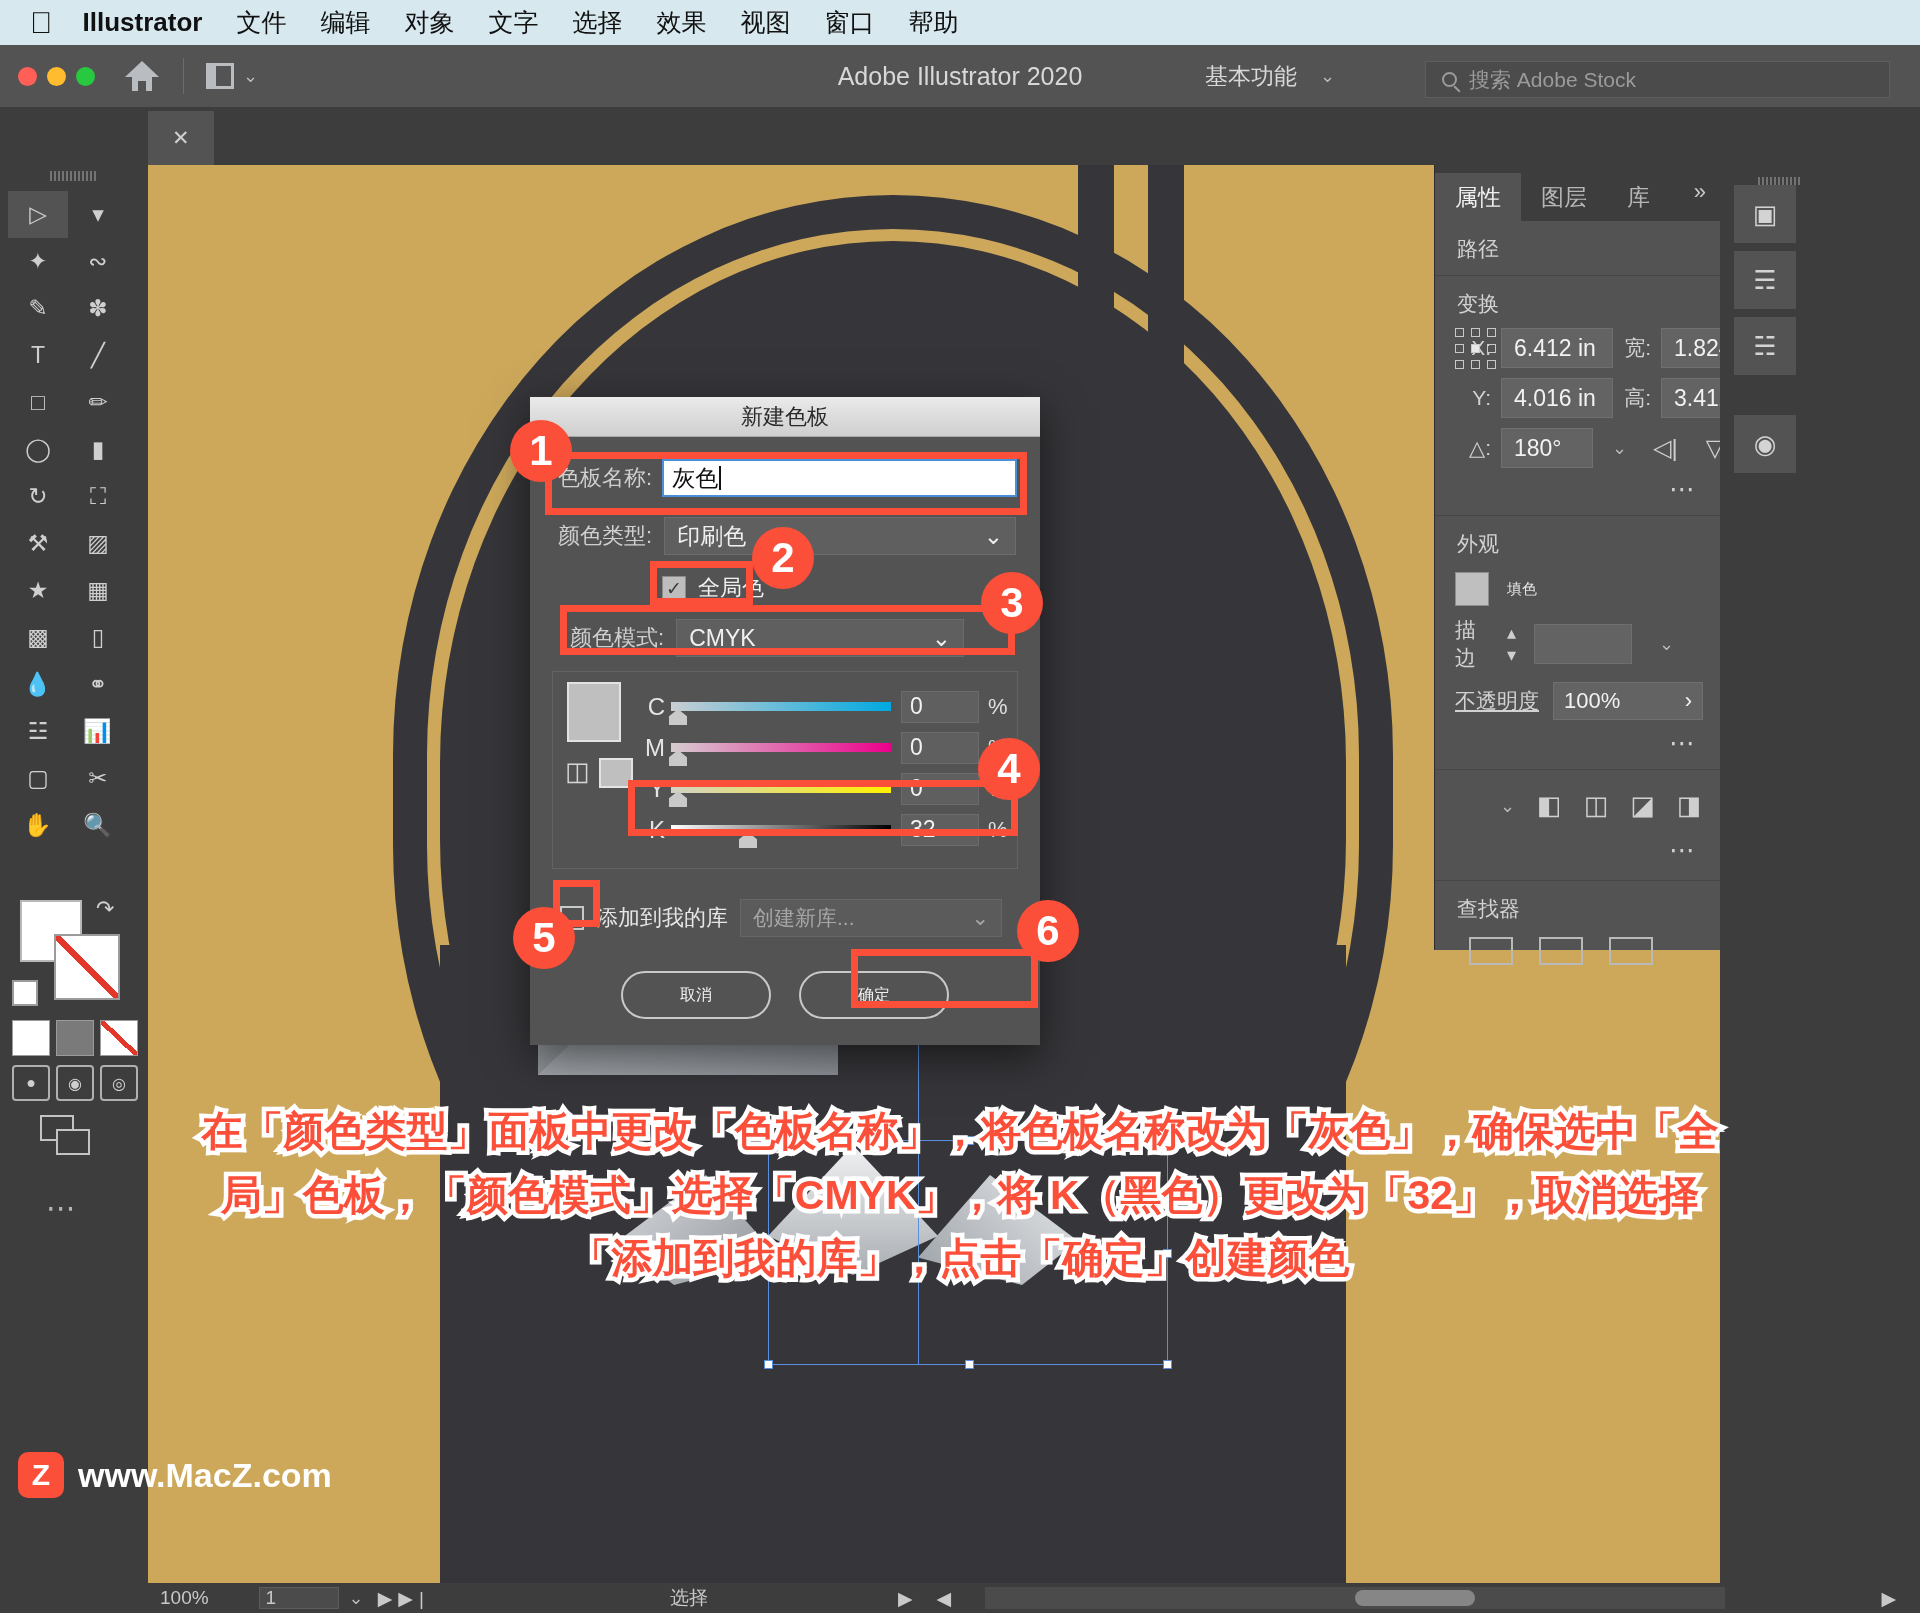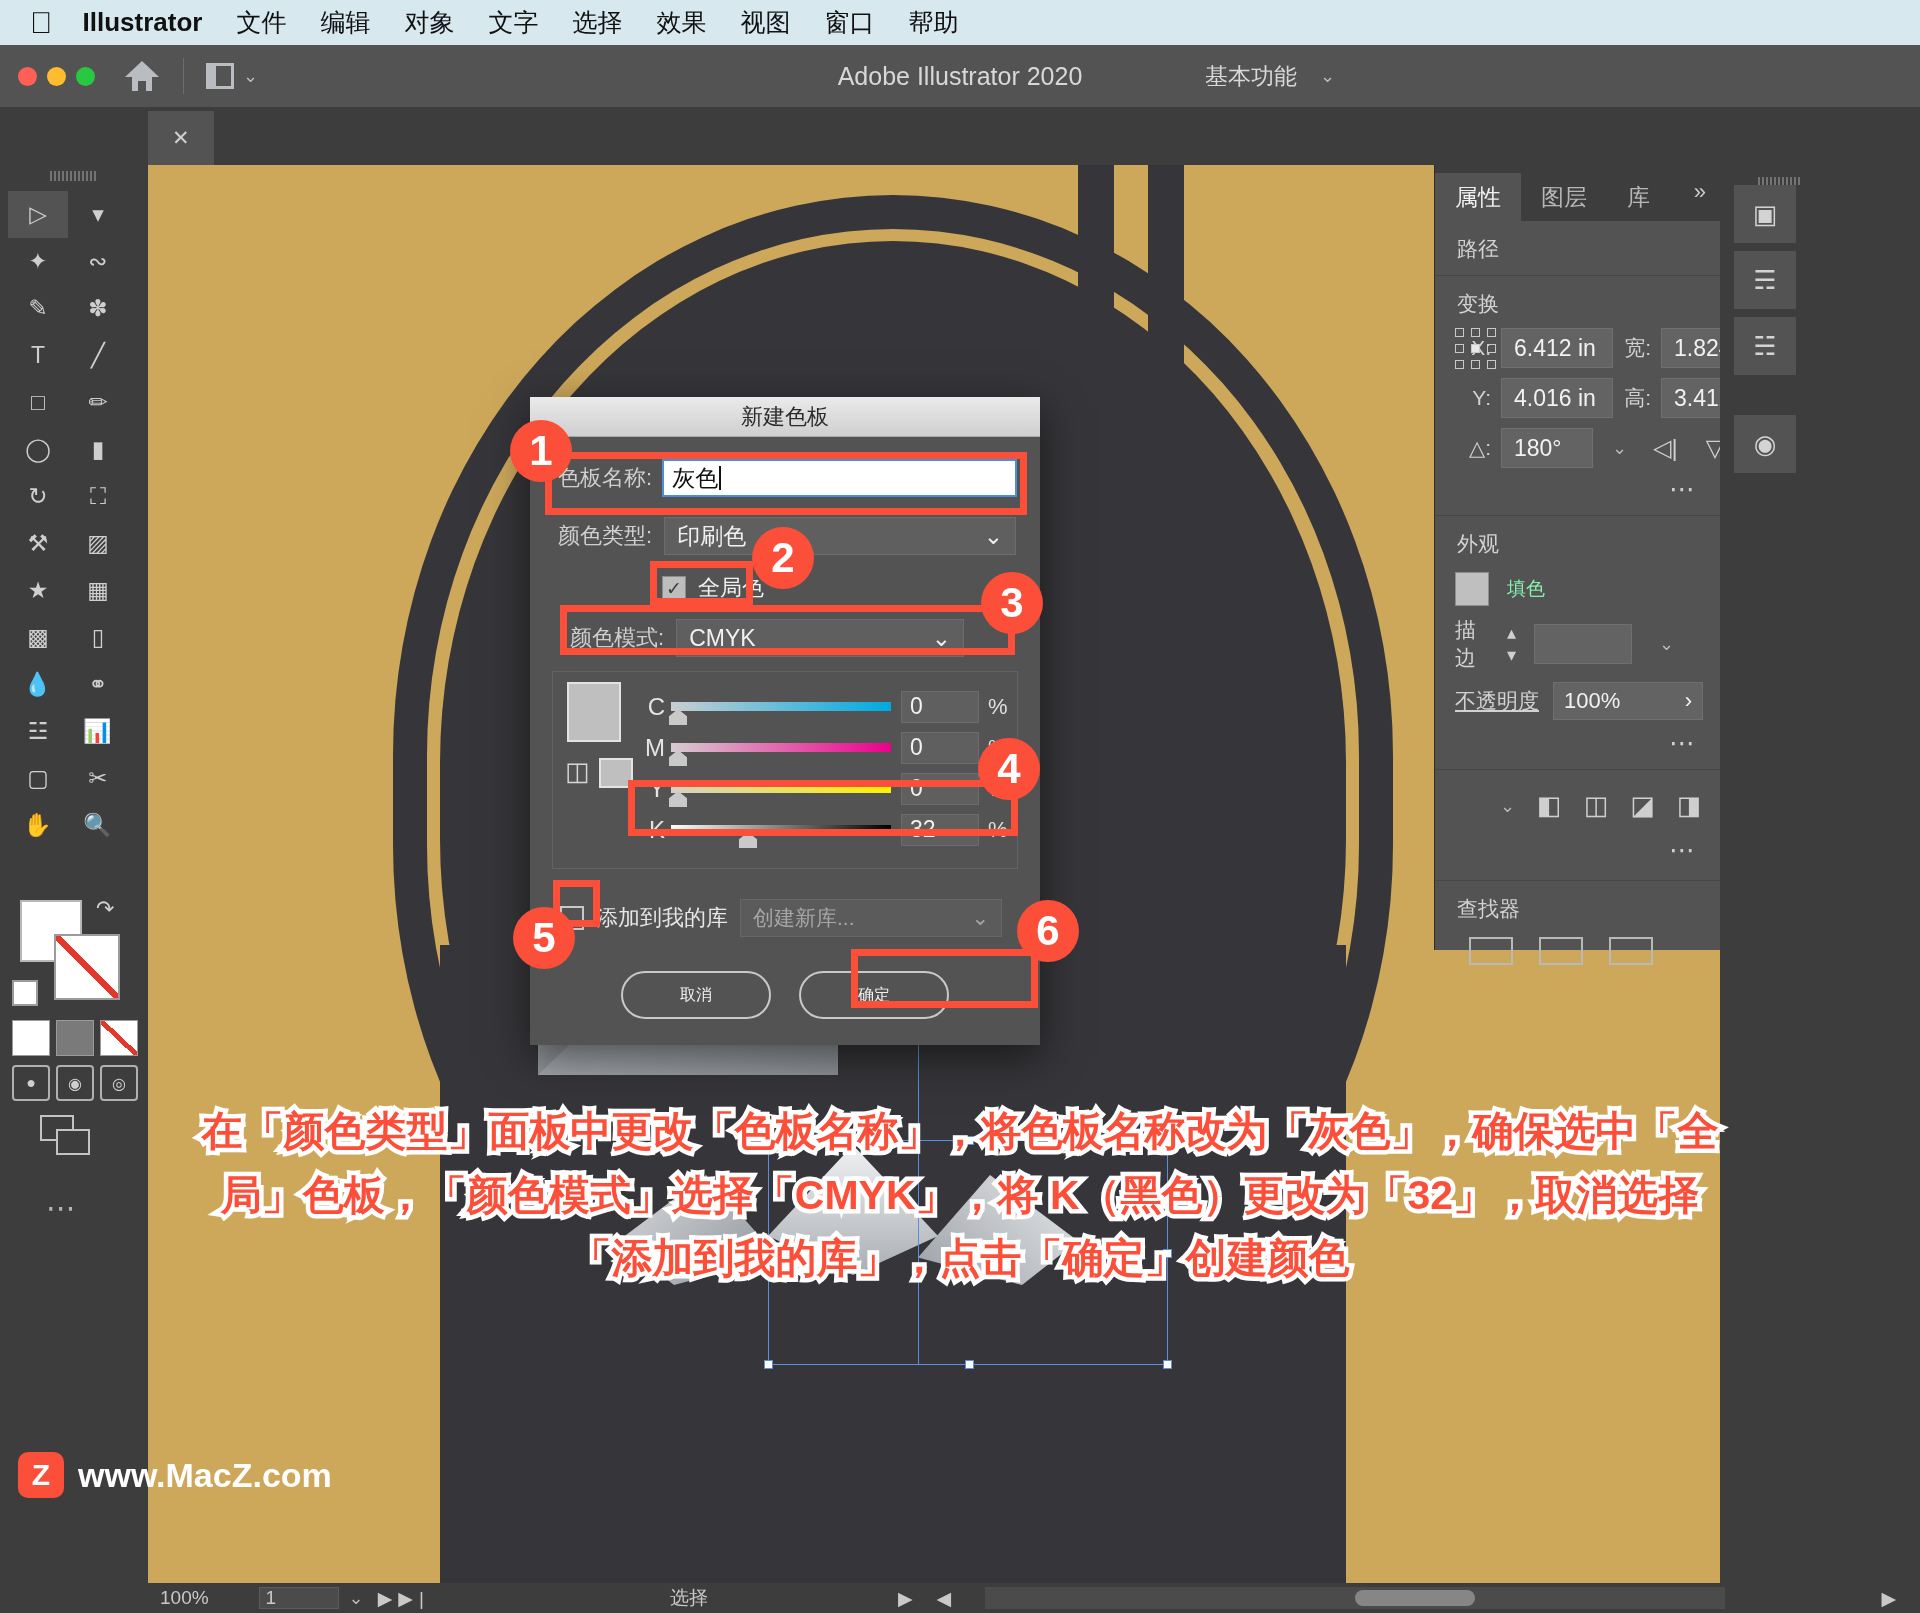--- a/index.html
+++ b/index.html
@@ -230,20 +230,24 @@
     <span id="divider1"></span>
     <span id="arrangeicon">
         <i></i>
         <i></i>
       </span>
     <span class="chev">⌄</span>
     <div id="apptitle">Adobe Illustrator 2020</div>
     <div id="wsbtn">
       <span>基本功能</span>
       <span class="chev">⌄</span>
+    </div>
+    <div id="searchbox">
+      <span class="mag"></span>
+      <span>搜索 Adobe Stock</span>
     </div>
   </div>
 
   <div id="tabstrip">
     <div id="doctab">
       <span class="x">✕</span>
     </div>
   </div>
 
   <div id="toolcol">
@@ -404,21 +408,21 @@
           </div>
           <span id="linkicon">🔗</span>
         </div>
         <div style="text-align:right;padding:6px 22px 10px 0" class="dots3">⋯</div>
       </div>
 
       <div class="sec">
         <div class="sechead">外观</div>
         <div class="xfrow" style="gap:18px;margin-top:14px">
           <span class="appfill"></span>
-          <span style="color:#86efac;font-size:19px">填色</span>
+          <span style="color:#e5e5e5;font-size:15px">填色</span>
         </div>
         <div class="xfrow" style="gap:18px">
           <span style="color:#d2d2d2;font-size:21px;width:34px">描边</span>
           <span style="color:#cfcfcf;font-size:18px">▴<br>▾</span>
           <span class="fld" style="width:98px"></span>
           <span class="chev">⌄</span>
         </div>
         <div class="xfrow" style="gap:14px">
           <span style="color:#d2d2d2;font-size:21px;text-decoration:underline">不透明度</span>
           <span class="opfield">

